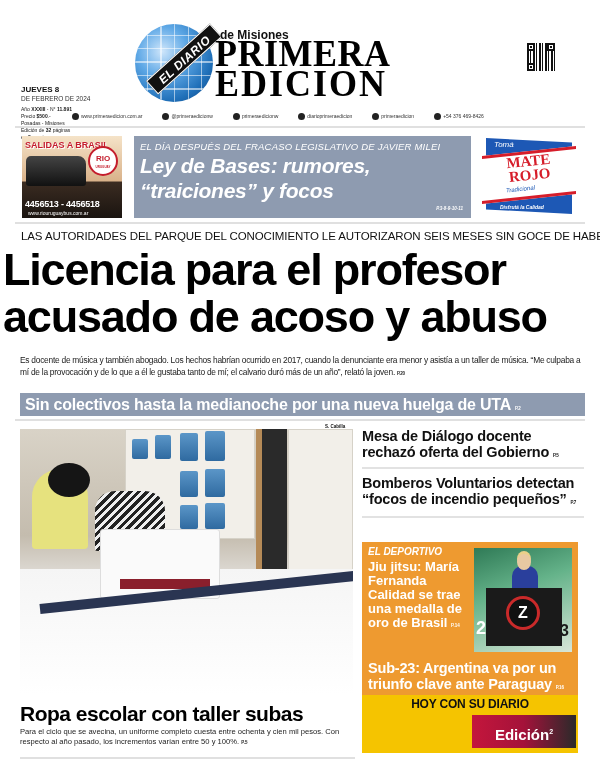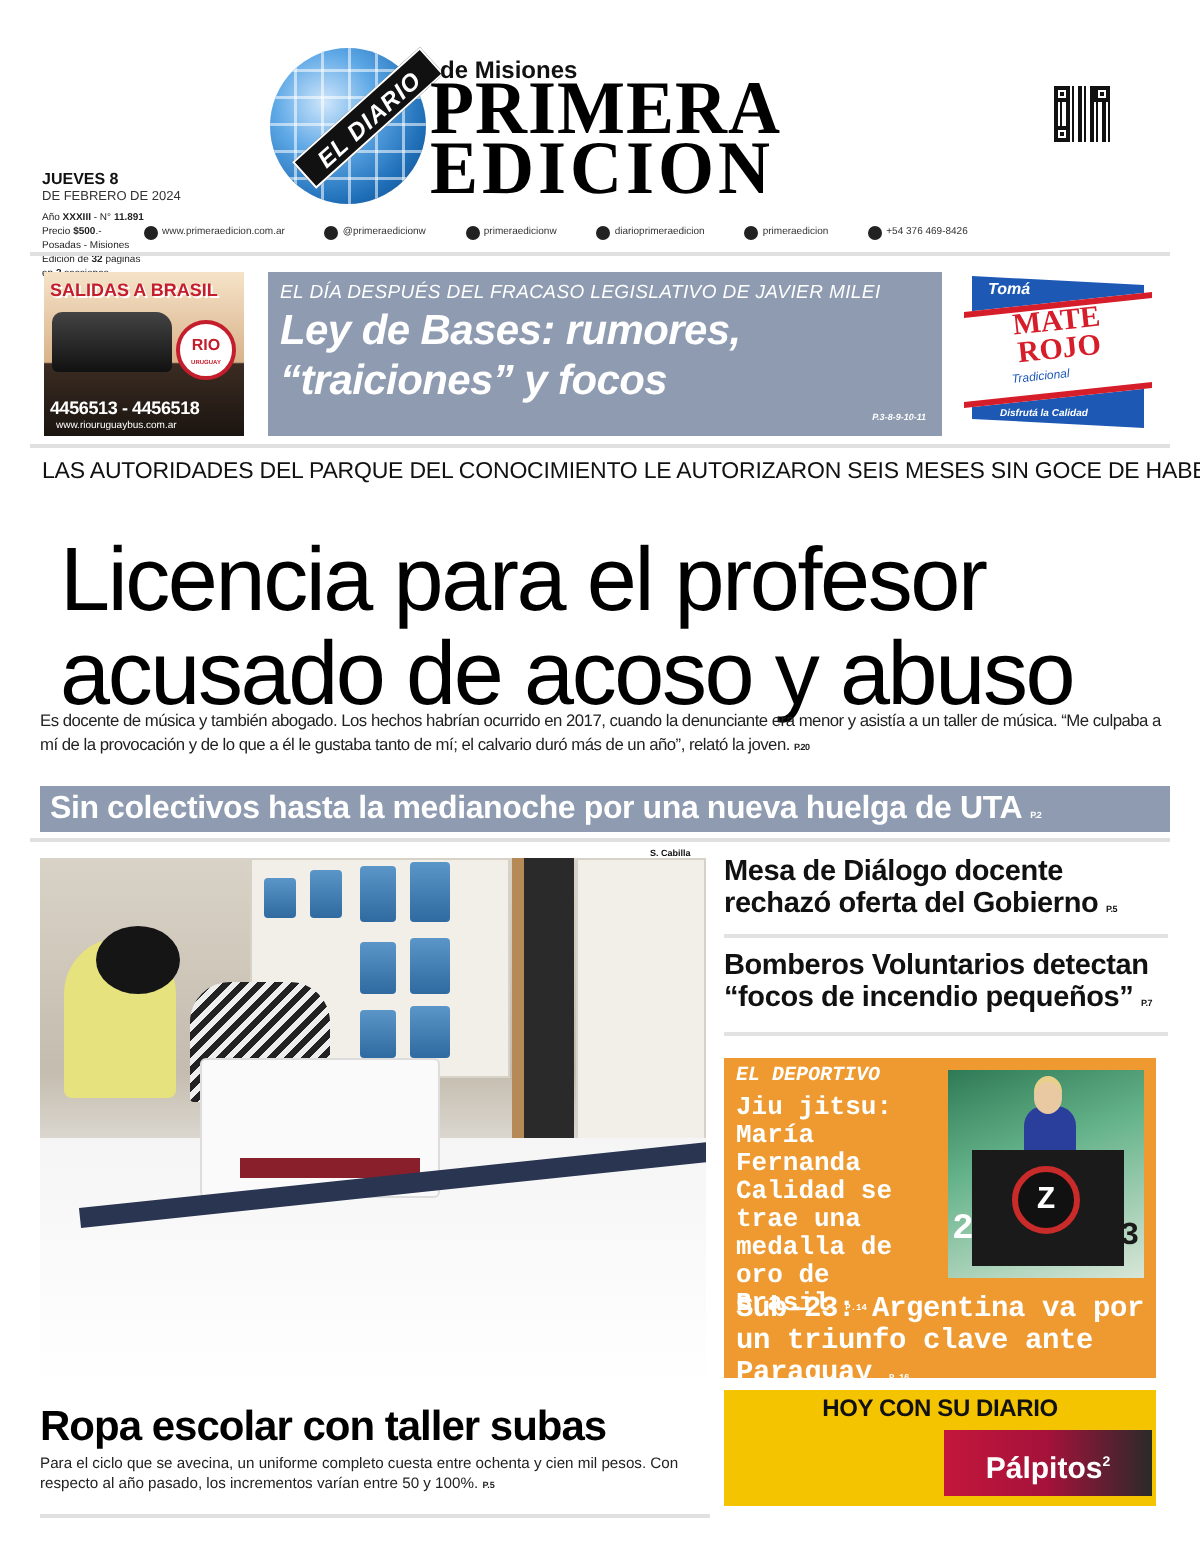--- a/index.html
+++ b/index.html
@@ -39,41 +39,41 @@
     
     .social { position: absolute; left: 72px; top: 109px; width: 470px; height: 14px; display: flex; gap: 0; align-items: center; font-size: 5px; color: #333; }
     .social .item { display: flex; align-items: center; gap: 2px; margin-right: 20px; }
     .social .ic { width: 7px; height: 7px; border-radius: 50%; background: #222; display: inline-block; }
     .rule { position: absolute; left: 15px; width: 570px; height: 2px; background: #e0e0e0; }
 
     
     .ad-rio { position: absolute; left: 22px; top: 136px; width: 100px; height: 82px; background: linear-gradient(180deg, #f5e3c8 0%, #d9b28a 55%, #3b2c22 56%, #1a1410 100%); overflow: hidden; }
     .ad-rio .title { position: absolute; left: 3px; top: 4px; font-size: 9px; font-weight: bold; color: #c41d2c; text-shadow: 0 0 1px #fff, 1px 1px 0 #fff; }
     .ad-rio .bus { position: absolute; left: 4px; top: 20px; width: 60px; height: 30px; background: linear-gradient(180deg, #444, #111); border-radius: 5px 8px 3px 3px; }
-    .ad-rio .badge { position: absolute; left: 66px; top: 24px; width: 30px; height: 30px; border-radius: 50%; background: #fff; border: 2px solid #c41d2c; text-align: center; color: #c41d2c; font-size: 8px; font-weight: bold; line-height: 22px; }
+    .ad-rio .badge { position: absolute; left: 66px; top: 10px; width: 30px; height: 30px; border-radius: 50%; background: #fff; border: 2px solid #c41d2c; text-align: center; color: #c41d2c; font-size: 8px; font-weight: bold; line-height: 22px; }
     .ad-rio .badge small { position: absolute; left: 0; right: 0; top: 17px; font-size: 3px; line-height: 4px; color: #c41d2c; }
     .ad-rio .phones { position: absolute; left: 3px; bottom: 9px; font-size: 9px; font-weight: bold; color: #fff; font-family: "Liberation Sans Narrow", "Liberation Sans", sans-serif; letter-spacing: -0.2px; }
     .ad-rio .web { position: absolute; left: 6px; bottom: 2px; font-size: 5px; color: #fff; }
 
     .lead-box { position: absolute; left: 134px; top: 136px; width: 337px; height: 82px; background: #8e9bb0; padding: 5px 6px; color: #fff; font-style: italic; }
     .lead-box .kicker { font-size: 9.5px; letter-spacing: 0.2px; line-height: 11px; }
     .lead-box .hl { font-size: 21px; font-weight: bold; line-height: 25px; margin-top: 1px; letter-spacing: -0.3px; }
     .lead-box .pg { position: absolute; right: 8px; bottom: 7px; font-size: 4.5px; font-weight: bold; }
 
     .ad-mate { position: absolute; left: 482px; top: 136px; width: 94px; height: 82px; }
     .ad-mate .banner { position: absolute; left: 4px; top: 2px; width: 86px; height: 76px; background: #1d58b5; clip-path: polygon(0 0, 100% 6%, 100% 100%, 0 94%); }
-    .ad-mate .toma { position: absolute; left: 12px; top: 4px; color: #fff; font-size: 8px; font-style: italic; font-weight: bold; }
+    .ad-mate .toma { position: absolute; left: 12px; top: 4px; color: #fff; font-size: 8px; font-style: italic; font-weight: normal; }
     .ad-mate .white { position: absolute; left: 0; top: 15px; width: 94px; height: 48px; background: #fff; border-top: 3px solid #d61d2a; border-bottom: 3px solid #d61d2a; transform: skewY(-6deg); }
     .ad-mate .mate { position: absolute; left: 0; width: 94px; top: 18px; text-align: center; color: #d61d2a; font-family: "Liberation Serif", serif; font-weight: bold; font-size: 15px; line-height: 14px; transform: rotate(-6deg); }
     .ad-mate .trad { position: absolute; left: 24px; top: 50px; color: #1d58b5; font-size: 6px; font-style: italic; transform: rotate(-6deg); }
     .ad-mate .disf { position: absolute; left: 18px; top: 68px; color: #fff; font-size: 5px; font-style: italic; font-weight: bold; }
 
     
     .kicker-main { position: absolute; left: 21px; top: 230px; font-size: 11.5px; color: #111; letter-spacing: -0.1px; white-space: nowrap; }
-    .hl-main { position: absolute; left: 30px; top: 246px; width: 570px; font-size: 45px; line-height: 47px; font-weight: normal; letter-spacing: -1.2px; color: #000; margin-top: 20px; }
+    .hl-main { position: absolute; left: 3px; top: 246px; width: 570px; font-size: 45px; line-height: 47px; font-weight: bold; letter-spacing: -1.2px; color: #000; }
     .body-main { position: absolute; left: 20px; top: 355px; width: 565px; font-size: 8.4px; line-height: 11.5px; color: #222; letter-spacing: -0.25px; }
     .pref { font-size: 4.5px; font-weight: bold; }
 
     .uta { position: absolute; left: 20px; top: 393px; width: 565px; height: 23px; background: #8e9bb0; color: #fff; font-size: 16px; font-weight: bold; line-height: 23px; padding-left: 5px; letter-spacing: -0.2px; }
     .uta .pref { margin-left: 4px; }
 
     
     .photo-credit { position: absolute; left: 325px; top: 424px; font-size: 4.5px; font-weight: bold; }
     .photo { position: absolute; left: 20px; top: 429px; width: 333px; height: 266px; overflow: hidden;
       background: linear-gradient(180deg, #d9d3c7 0%, #c4bcae 40%, #e8e6e3 60%, #f6f6f6 100%); }
@@ -89,21 +89,21 @@
     .photo .darkcol { position: absolute; left: 242px; top: 0; width: 25px; height: 160px; background: #2a2a2a; }
     .photo .wood { position: absolute; left: 236px; top: 0; width: 6px; height: 170px; background: #b58a57; }
 
     .hl-ropa { position: absolute; left: 20px; top: 702px; font-size: 21px; font-weight: bold; letter-spacing: -0.5px; color: #000; }
     .body-ropa { position: absolute; left: 20px; top: 727px; width: 335px; font-size: 7.6px; line-height: 10px; color: #222; }
 
     
     .side-story { position: absolute; left: 362px; width: 222px; font-size: 14.5px; font-weight: bold; line-height: 16px; color: #111; letter-spacing: -0.2px; }
     .side-rule { position: absolute; left: 362px; width: 222px; height: 1.5px; background: #e2e2e2; }
 
-    .deportivo { position: absolute; left: 362px; top: 529px; width: 216px; height: 160px; background: #ee9a30; font-family: Liberation Mono, monospace; }
+    .deportivo { position: absolute; left: 362px; top: 542px; width: 216px; height: 160px; background: #ee9a30; }
     .deportivo .tag { position: absolute; left: 6px; top: 4px; font-size: 10px; font-weight: bold; font-style: italic; color: #fff; }
     .deportivo .hl { position: absolute; left: 6px; top: 18px; width: 100px; font-size: 13px; font-weight: bold; line-height: 14px; color: #fff; }
     .deportivo .photo2 { position: absolute; left: 112px; top: 6px; width: 98px; height: 104px; background: linear-gradient(160deg, #2f7a56 0%, #65b38a 40%, #d8e6d8 100%); overflow: hidden; }
     .deportivo .photo2 .body { position: absolute; left: 38px; top: 18px; width: 26px; height: 40px; background: #2a3f9c; border-radius: 10px 10px 2px 2px; }
     .deportivo .photo2 .head { position: absolute; left: 43px; top: 6px; width: 14px; height: 16px; background: #e8c9a2; border-radius: 50%; box-shadow: 0 -3px 0 #e9d08a; }
     .deportivo .photo2 .flag { position: absolute; left: 12px; top: 40px; width: 76px; height: 58px; background: #1a1a1a; }
     .deportivo .photo2 .circle { position: absolute; left: 32px; top: 48px; width: 34px; height: 34px; border-radius: 50%; background: #111; border: 3px solid #c92a2a; color: #fff; font-weight: bold; font-size: 16px; line-height: 28px; text-align: center; }
     .deportivo .photo2 .num2 { position: absolute; left: 2px; top: 70px; font-size: 18px; font-weight: bold; color: #fff; }
     .deportivo .photo2 .num3 { position: absolute; left: 86px; top: 74px; font-size: 16px; font-weight: bold; color: #1a1a1a; }
     .deportivo .hl2 { position: absolute; left: 6px; top: 118px; width: 206px; font-size: 14.5px; font-weight: bold; line-height: 16px; color: #fff; letter-spacing: -0.2px; }
@@ -265,14 +265,14 @@
     <div class="num2">2</div>
     <div class="num3">3</div>
   </div>
   <div class="hl2">
     <span>Sub-23: Argentina va por un triunfo clave ante Paraguay</span> <span class="pref">P.16</span>
   </div>
 </div>
 
 <div class="hoy">
   <div class="title">HOY CON SU DIARIO</div>
-  <div class="palp"><span>Pálpitos</span><sup>2</sup></div>
+  <div class="palp"><span>Edición</span><sup>2</sup></div>
 </div>
 
 </body></html>

